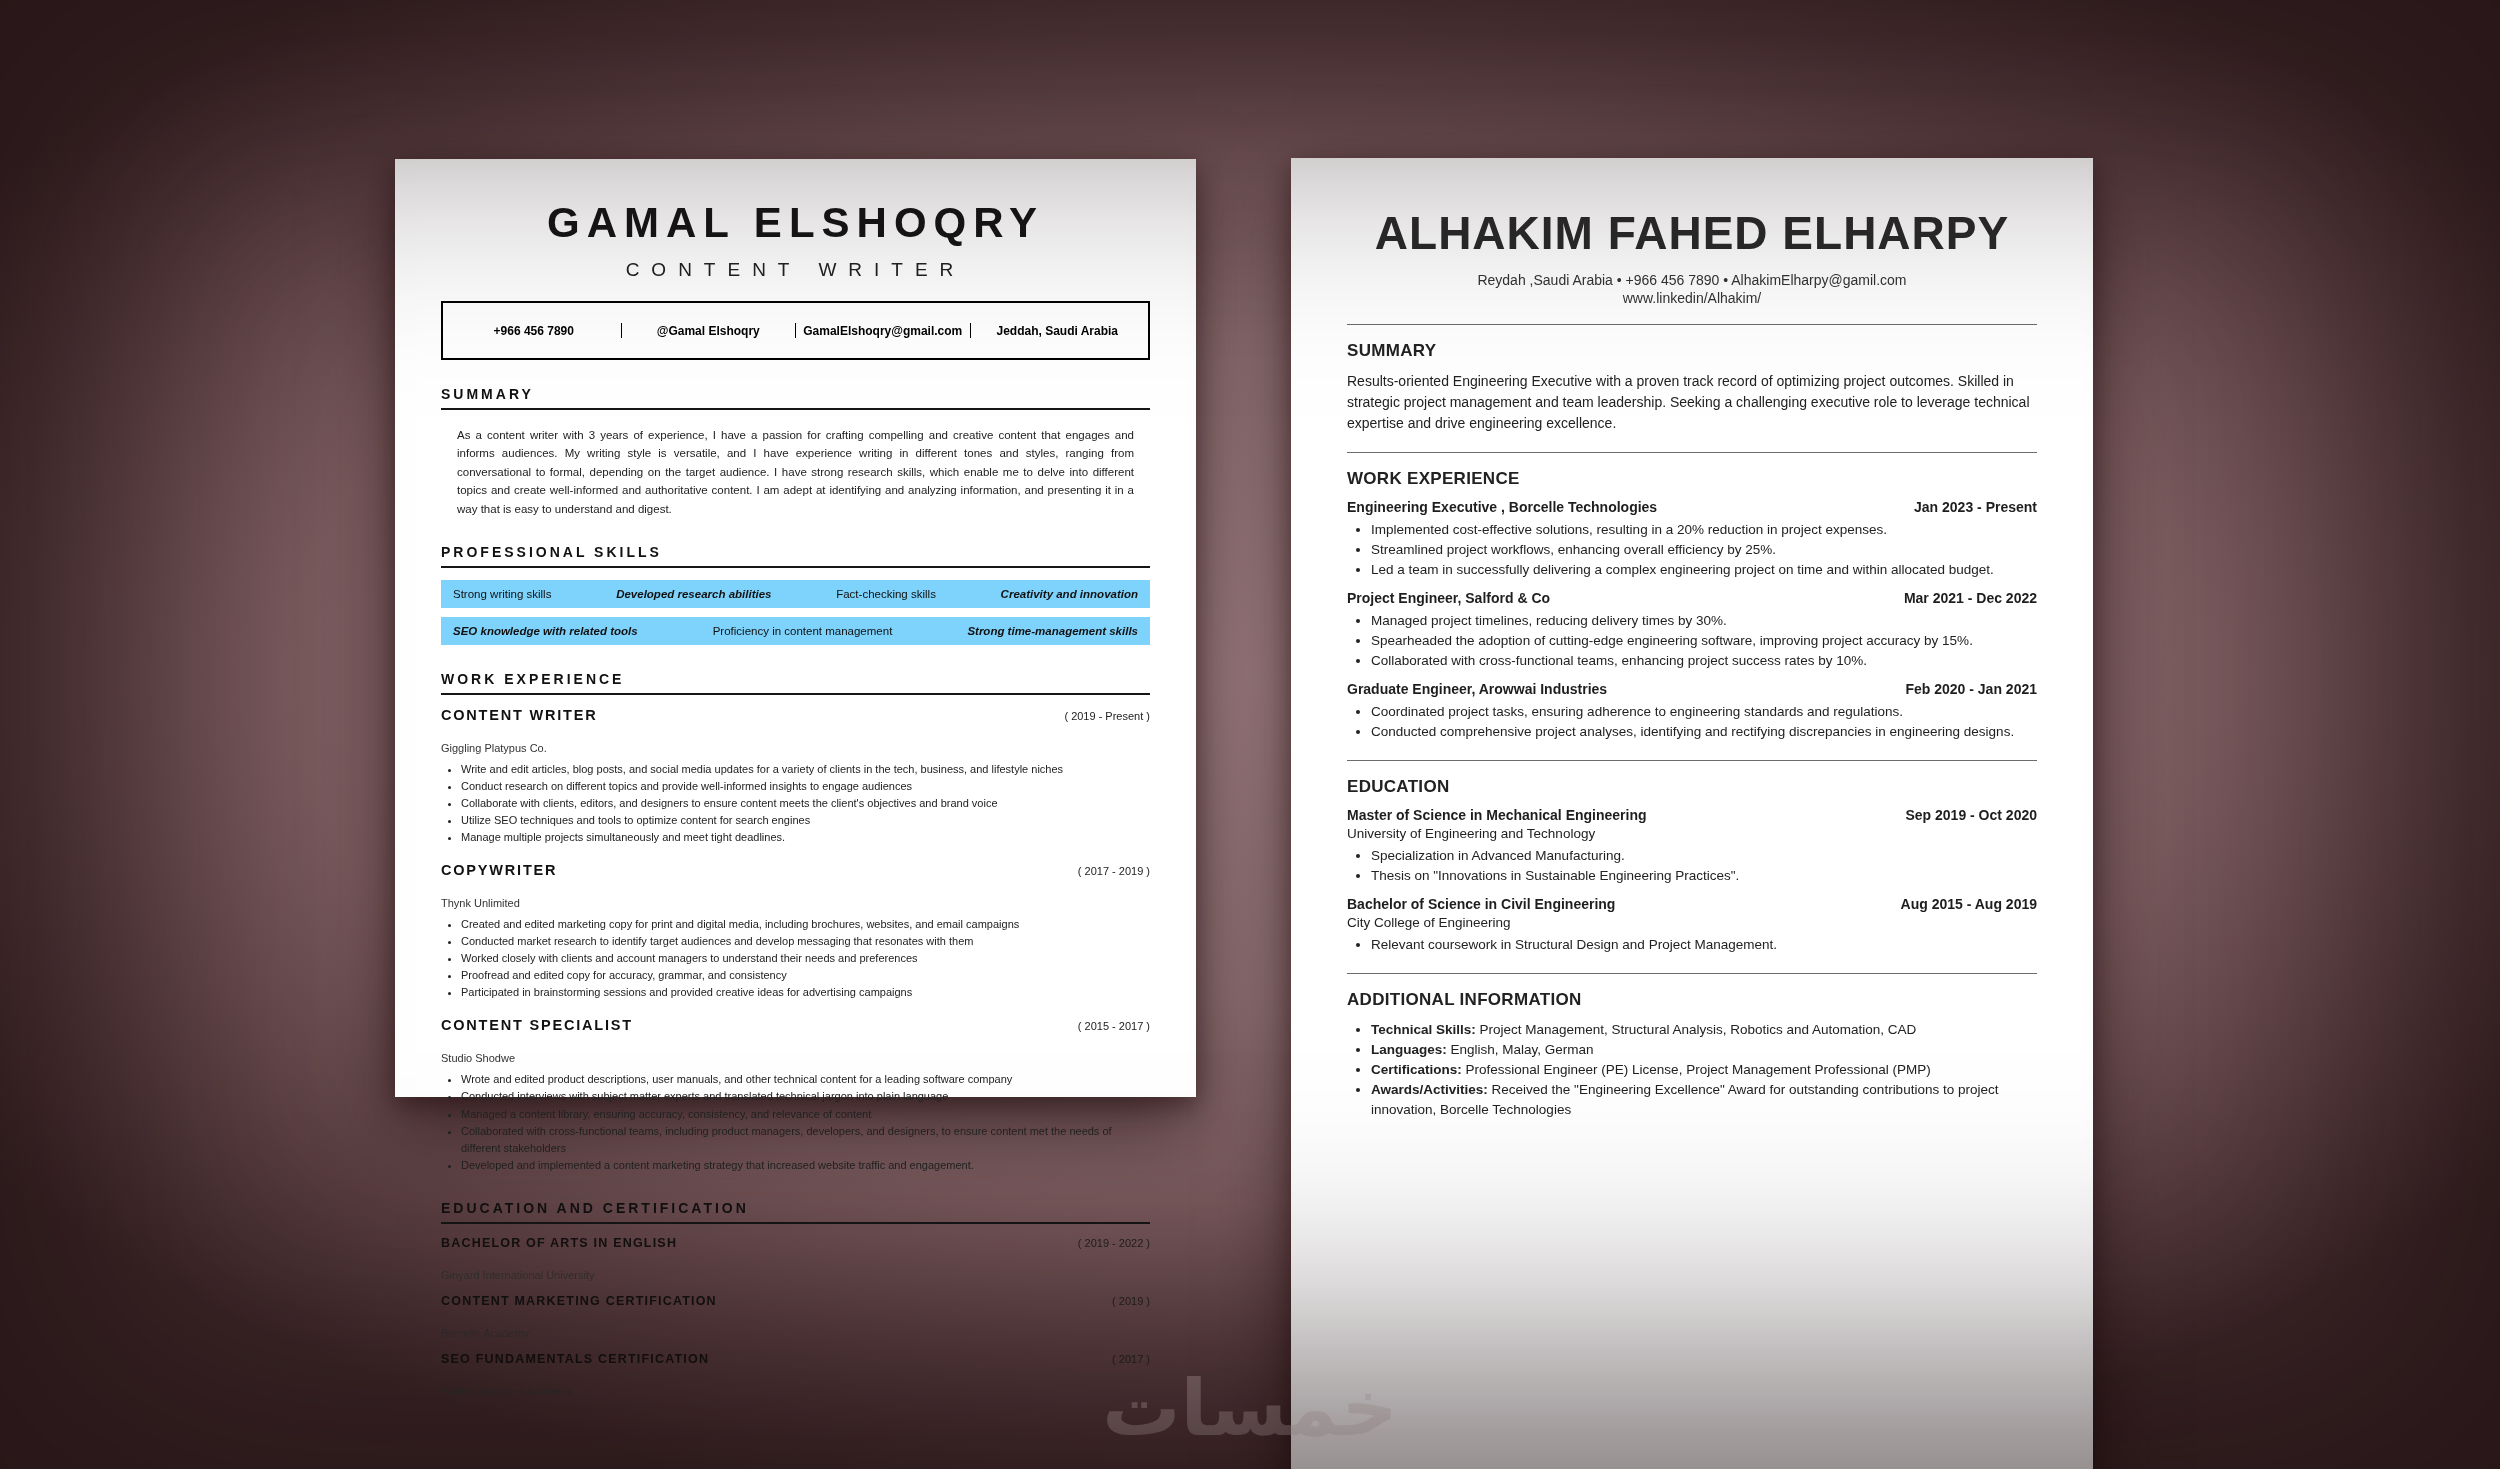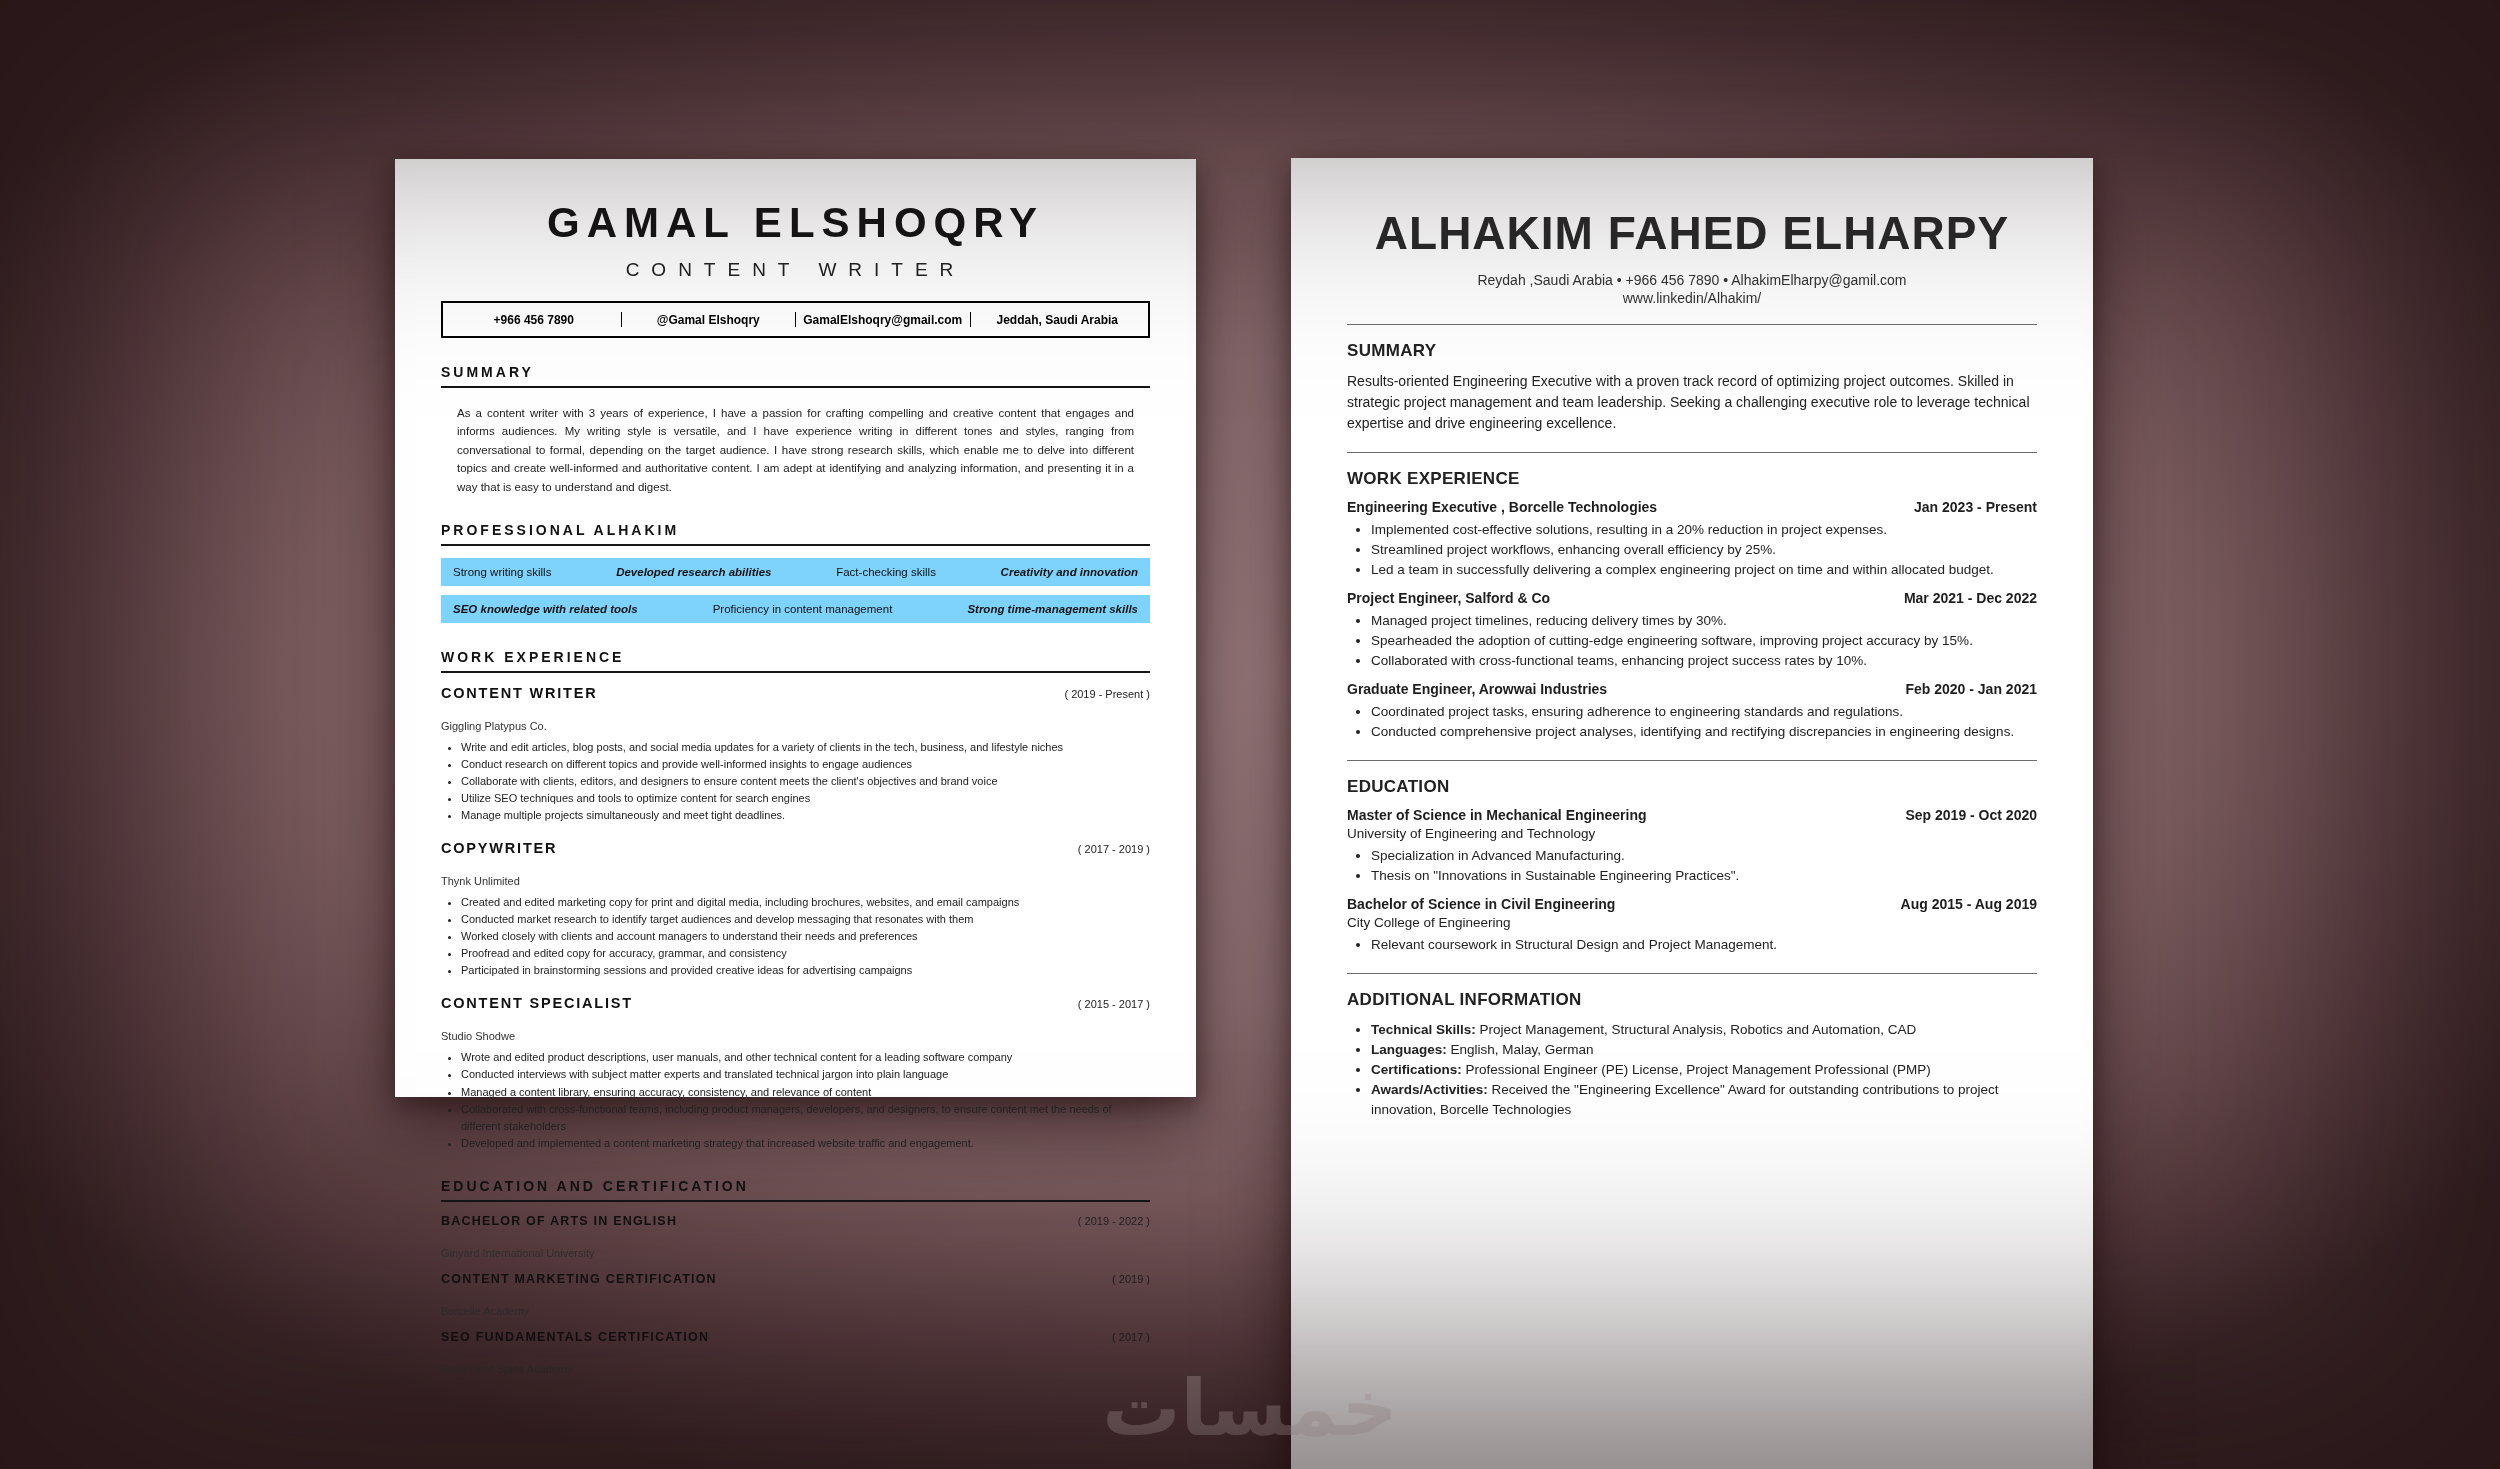--- a/index.html
+++ b/index.html
@@ -18,21 +18,21 @@
     position:absolute;background:#ffffff;box-sizing:border-box;
     box-shadow:0 30px 70px rgba(25,8,10,0.55), 0 8px 22px rgba(25,8,10,0.4);
     color:#1c1c1c;
   }
   .page-left{left:395px;top:159px;width:801px;height:938px;padding:40px 46px;}
   .page-right{left:1291px;top:158px;width:802px;height:1458px;padding:48px 56px;}
 
   
   .l-name{font-size:42px;font-weight:800;letter-spacing:7px;text-align:center;color:#161616;}
   .l-role{font-size:19px;font-weight:400;letter-spacing:12px;text-align:center;margin-top:12px;color:#222;}
-  .l-contact{display:flex;align-items:center;border:2px solid #000;margin-top:20px;padding:9px 4px;}
+  .l-contact{display:flex;align-items:center;border:2px solid #000;margin-top:20px;padding:20px 4px;}
   .l-contact-item{flex:1;text-align:center;font-size:12px;font-weight:700;white-space:nowrap;color:#000;}
   .l-sep{width:1px;height:15px;background:#000;}
   .l-heading{font-size:14px;font-weight:800;letter-spacing:3px;color:#111;
     border-bottom:2px solid #161616;padding-bottom:6px;margin:26px 0 12px;}
   .l-summary{font-size:11.5px;line-height:1.6;color:#222;text-align:justify;margin:16px;}
   .skill-row{display:flex;justify-content:space-between;align-items:center;
     background:#7dd3fc;padding:8px 12px;margin-bottom:9px;font-size:11.5px;color:#111;}
   .skill.em{font-style:italic;font-weight:700;}
   .job{margin-bottom:16px;}
   .job-head{display:flex;justify-content:space-between;align-items:baseline;}
@@ -82,21 +82,21 @@
       <span class="l-contact-item">@Gamal Elshoqry</span>
       <span class="l-sep"></span>
       <span class="l-contact-item">GamalElshoqry@gmail.com</span>
       <span class="l-sep"></span>
       <span class="l-contact-item">Jeddah, Saudi Arabia</span>
     </div>
 
     <div class="l-heading">SUMMARY</div>
     <p class="l-summary">As a content writer with 3 years of experience, I have a passion for crafting compelling and creative content that engages and informs audiences. My writing style is versatile, and I have experience writing in different tones and styles, ranging from conversational to formal, depending on the target audience. I have strong research skills, which enable me to delve into different topics and create well-informed and authoritative content. I am adept at identifying and analyzing information, and presenting it in a way that is easy to understand and digest.</p>
 
-    <div class="l-heading">PROFESSIONAL ALHAKIM</div>
+    <div class="l-heading">PROFESSIONAL SKILLS</div>
     <div class="skill-row">
       <span class="skill">Strong writing skills</span>
       <span class="skill em">Developed research abilities</span>
       <span class="skill">Fact-checking skills</span>
       <span class="skill em">Creativity and innovation</span>
     </div>
     <div class="skill-row">
       <span class="skill em">SEO knowledge with related tools</span>
       <span class="skill">Proficiency in content management</span>
       <span class="skill em">Strong time-management skills</span>

